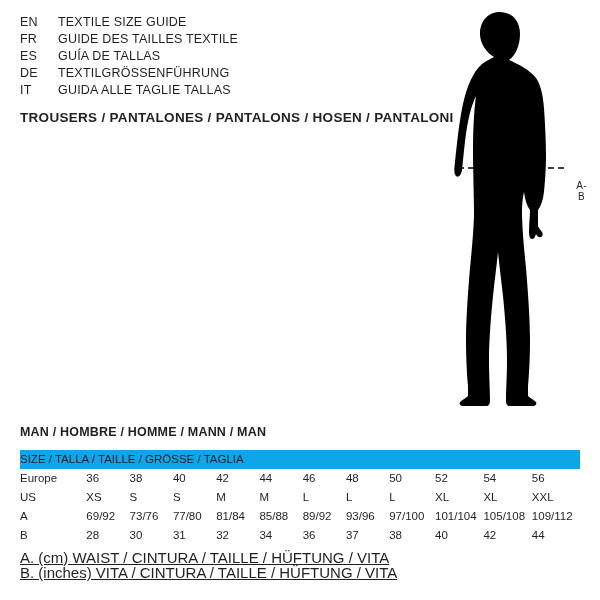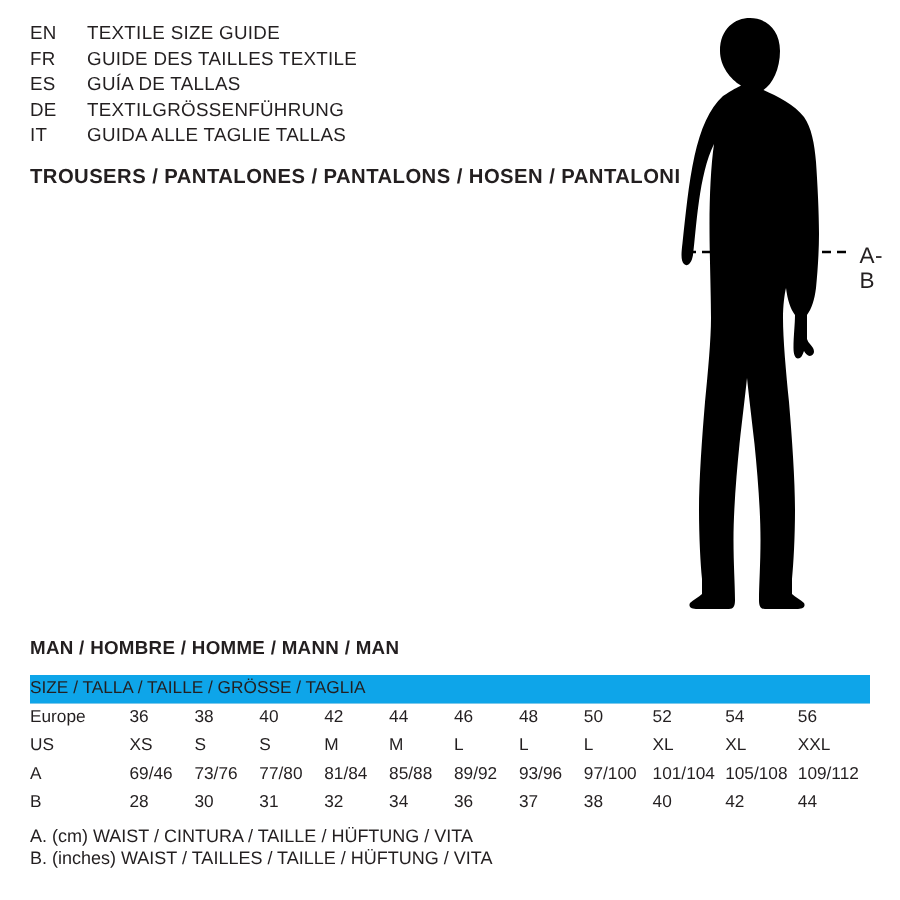--- a/index.html
+++ b/index.html
@@ -61,23 +61,24 @@
   .figure-wrap {
     position: absolute;
     top: 10px;
     left: 410px;
     width: 180px;
     height: 400px;
   }
   .ab-label {
     position: absolute;
     left: 163px;
-    top: 152px;
-    font-size: 15px;
+    top: 170px;
+    font-size: 10px;
     letter-spacing: 0.3px;
+    text-align: center;
   }
 
   
   .table-title {
     position: absolute;
     top: 425px;
     left: 20px;
     font-size: 12.5px;
     font-weight: bold;
     letter-spacing: 0.2px;
@@ -108,22 +109,23 @@
   }
   .size-table td.val {
     width: 53px;
   }
 
   
   .footnotes {
     position: absolute;
     top: 550px;
     left: 20px;
-    font-size: 12px;
+    font-size: 15px;
     line-height: 15px;
+    text-decoration: underline;
   }
   .footnotes div {
     white-space: nowrap;
   }
 </style>
 </head>
 <body>
 
 <div id="page">
 
@@ -242,21 +244,21 @@
         <td class="val">M</td>
         <td class="val">L</td>
         <td class="val">L</td>
         <td class="val">L</td>
         <td class="val">XL</td>
         <td class="val">XL</td>
         <td class="val">XXL</td>
       </tr>
       <tr>
         <td class="col-label">A</td>
-        <td class="val">69/46</td>
+        <td class="val">69/92</td>
         <td class="val">73/76</td>
         <td class="val">77/80</td>
         <td class="val">81/84</td>
         <td class="val">85/88</td>
         <td class="val">89/92</td>
         <td class="val">93/96</td>
         <td class="val">97/100</td>
         <td class="val">101/104</td>
         <td class="val">105/108</td>
         <td class="val">109/112</td>
@@ -273,16 +275,16 @@
         <td class="val">38</td>
         <td class="val">40</td>
         <td class="val">42</td>
         <td class="val">44</td>
       </tr>
     </tbody>
   </table>
 
   <div class="footnotes">
     <div>A. (cm) WAIST / CINTURA / TAILLE / HÜFTUNG / VITA</div>
-    <div>B. (inches) WAIST / TAILLES / TAILLE / HÜFTUNG / VITA</div>
+    <div>B. (inches) VITA / CINTURA / TAILLE / HÜFTUNG / VITA</div>
   </div>
 
 </div>
 
 </body></html>

